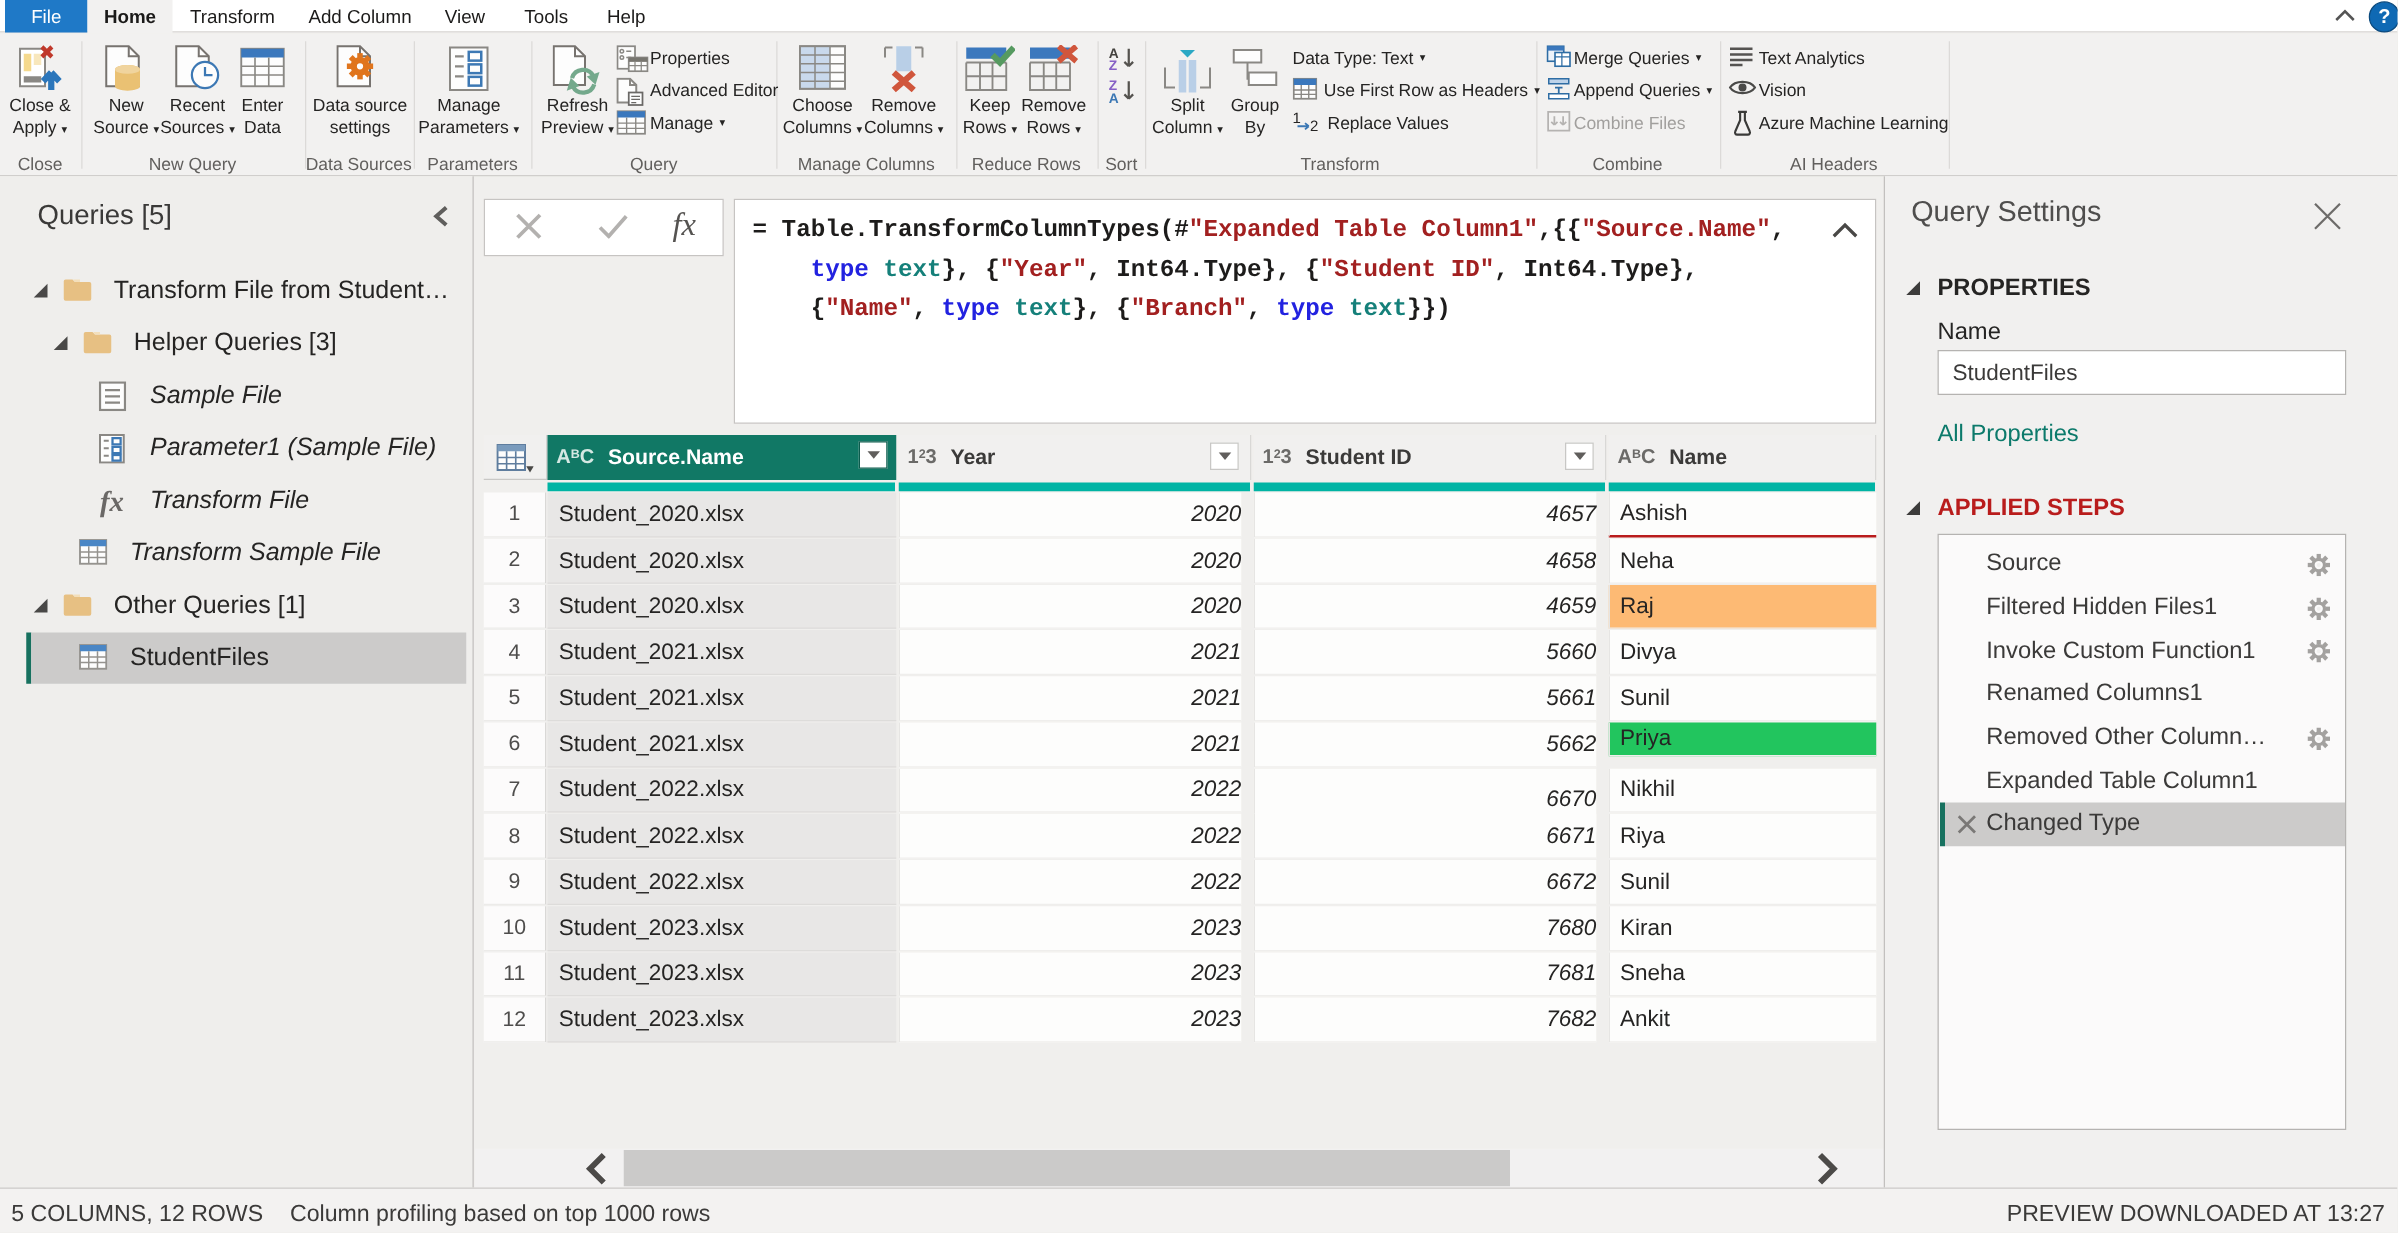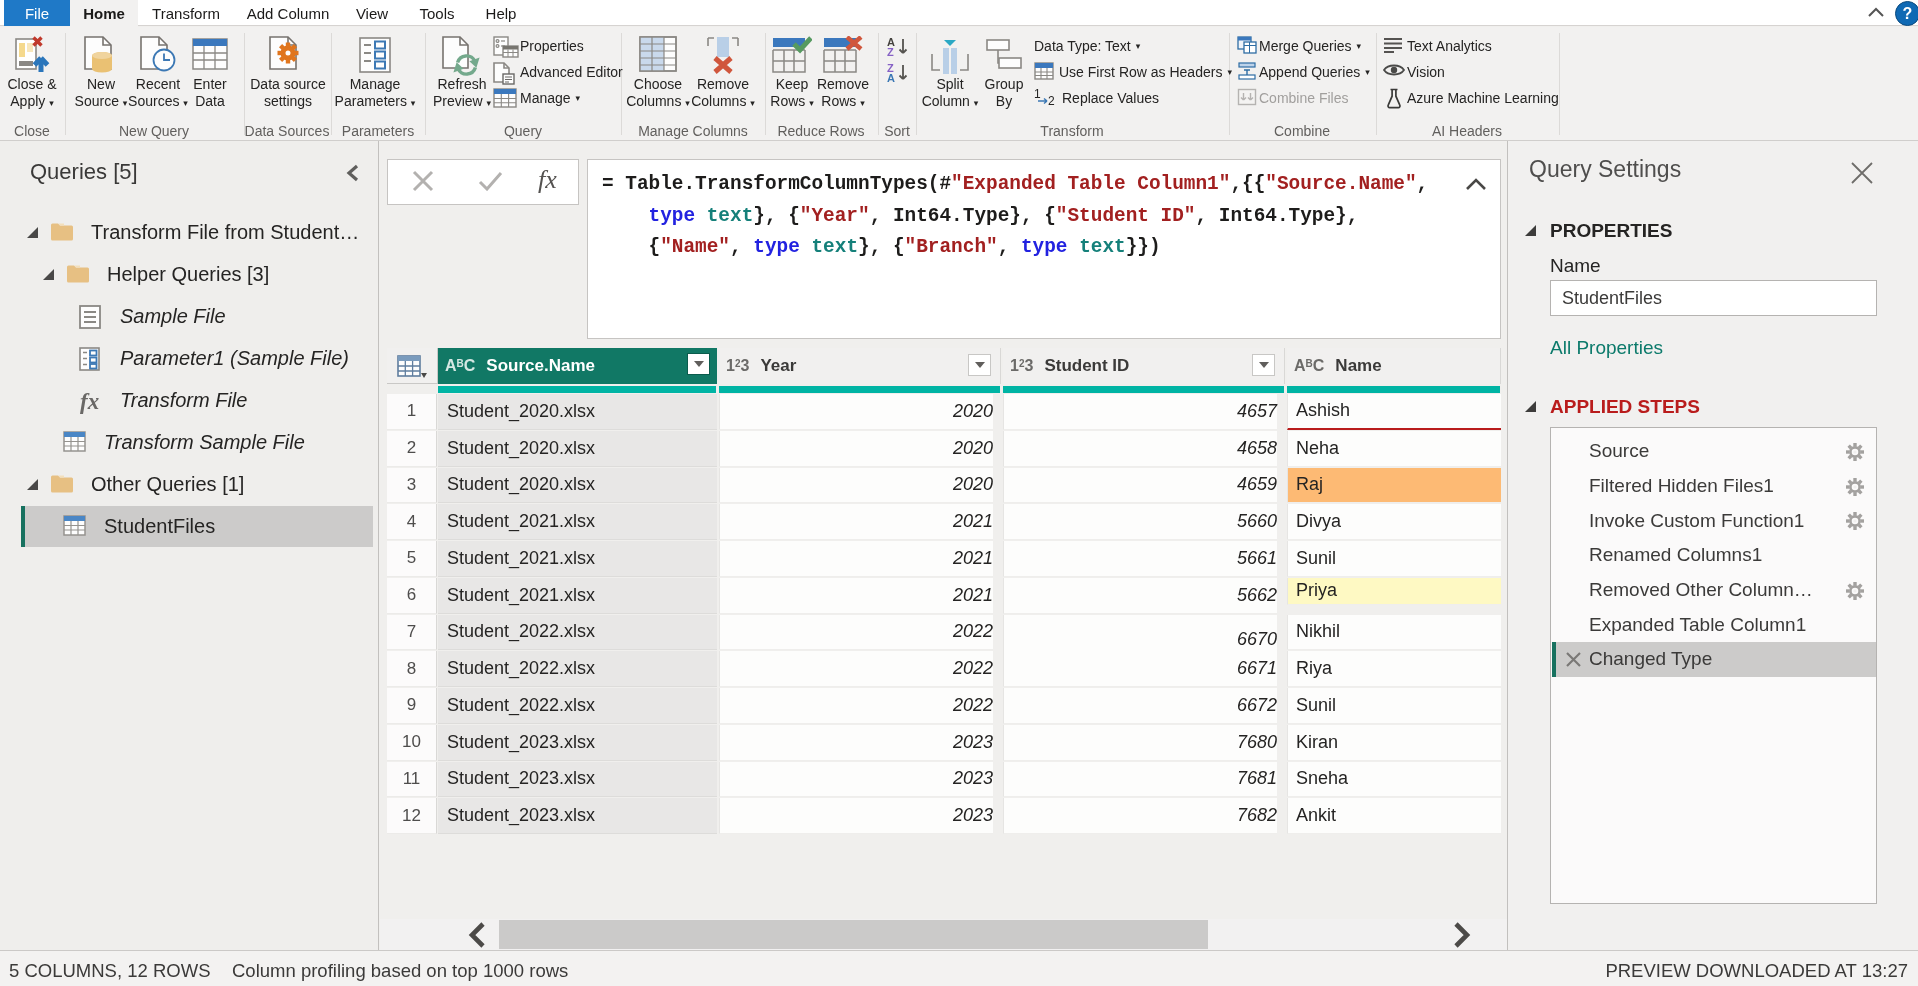--- a/index.html
+++ b/index.html
@@ -410,21 +410,21 @@
 <div class="cell" style="left:1287px;top:504.2px;width:214px;height:35.8px;background:#fdfdfc;border-bottom:1px solid #efeeec;border-left:1px solid #e6e5e3;padding-left:8px;">Divya</div>
 <div class="cell" style="left:387px;top:541.0px;width:50px;height:35.8px;background:#fcfbfb;border-right:1px solid #d9d8d6;border-bottom:1px solid #ecebe9;justify-content:center;font-size:17px;color:#4e4d4c;">5</div>
 <div class="cell" style="left:438px;top:541.0px;width:279px;height:35.8px;background:#e8e7e6;border-bottom:1px solid #dddcda;padding-left:9px;">Student_2021.xlsx</div>
 <div class="cell num" style="left:719px;top:541.0px;width:274px;height:35.8px;background:#fdfdfc;border-bottom:1px solid #efeeec;border-left:1px solid #e6e5e3;">2021</div>
 <div class="cell num" style="left:1003px;top:541.0px;width:274px;height:35.8px;background:#fdfdfc;border-bottom:1px solid #efeeec;border-left:1px solid #e6e5e3;">5661</div>
 <div class="cell" style="left:1287px;top:541.0px;width:214px;height:35.8px;background:#fdfdfc;border-bottom:1px solid #efeeec;border-left:1px solid #e6e5e3;padding-left:8px;">Sunil</div>
 <div class="cell" style="left:387px;top:577.8px;width:50px;height:35.8px;background:#fcfbfb;border-right:1px solid #d9d8d6;border-bottom:1px solid #ecebe9;justify-content:center;font-size:17px;color:#4e4d4c;">6</div>
 <div class="cell" style="left:438px;top:577.8px;width:279px;height:35.8px;background:#e8e7e6;border-bottom:1px solid #dddcda;padding-left:9px;">Student_2021.xlsx</div>
 <div class="cell num" style="left:719px;top:577.8px;width:274px;height:35.8px;background:#fdfdfc;border-bottom:1px solid #efeeec;border-left:1px solid #e6e5e3;">2021</div>
 <div class="cell num" style="left:1003px;top:577.8px;width:274px;height:35.8px;background:#fdfdfc;border-bottom:1px solid #efeeec;border-left:1px solid #e6e5e3;">5662</div>
-<div class="cell" style="left:1287px;top:577.8px;width:214px;height:27px;background:#fef9c3;border-bottom:1px solid #efeeec;border-left:1px solid #e6e5e3;padding-left:8px;">Priya</div>
+<div class="cell" style="left:1287px;top:577.8px;width:214px;height:27px;background:#22c55e;border-bottom:1px solid #efeeec;border-left:1px solid #e6e5e3;padding-left:8px;">Priya</div>
 <div class="cell" style="left:387px;top:614.5px;width:50px;height:35.8px;background:#fcfbfb;border-right:1px solid #d9d8d6;border-bottom:1px solid #ecebe9;justify-content:center;font-size:17px;color:#4e4d4c;">7</div>
 <div class="cell" style="left:438px;top:614.5px;width:279px;height:35.8px;background:#e8e7e6;border-bottom:1px solid #dddcda;padding-left:9px;">Student_2022.xlsx</div>
 <div class="cell num" style="left:719px;top:614.5px;width:274px;height:35.8px;background:#fdfdfc;border-bottom:1px solid #efeeec;border-left:1px solid #e6e5e3;">2022</div>
 <div class="cell num" style="left:1003px;top:614.5px;width:274px;height:51px;background:#fdfdfc;border-bottom:1px solid #efeeec;border-left:1px solid #e6e5e3;">6670</div>
 <div class="cell" style="left:1287px;top:614.5px;width:214px;height:35.8px;background:#fdfdfc;border-bottom:1px solid #efeeec;border-left:1px solid #e6e5e3;padding-left:8px;">Nikhil</div>
 <div class="cell" style="left:387px;top:651.2px;width:50px;height:35.8px;background:#fcfbfb;border-right:1px solid #d9d8d6;border-bottom:1px solid #ecebe9;justify-content:center;font-size:17px;color:#4e4d4c;">8</div>
 <div class="cell" style="left:438px;top:651.2px;width:279px;height:35.8px;background:#e8e7e6;border-bottom:1px solid #dddcda;padding-left:9px;">Student_2022.xlsx</div>
 <div class="cell num" style="left:719px;top:651.2px;width:274px;height:35.8px;background:#fdfdfc;border-bottom:1px solid #efeeec;border-left:1px solid #e6e5e3;">2022</div>
 <div class="cell num" style="left:1003px;top:651.2px;width:274px;height:35.8px;background:#fdfdfc;border-bottom:1px solid #efeeec;border-left:1px solid #e6e5e3;">6671</div>
 <div class="cell" style="left:1287px;top:651.2px;width:214px;height:35.8px;background:#fdfdfc;border-bottom:1px solid #efeeec;border-left:1px solid #e6e5e3;padding-left:8px;">Riya</div>

